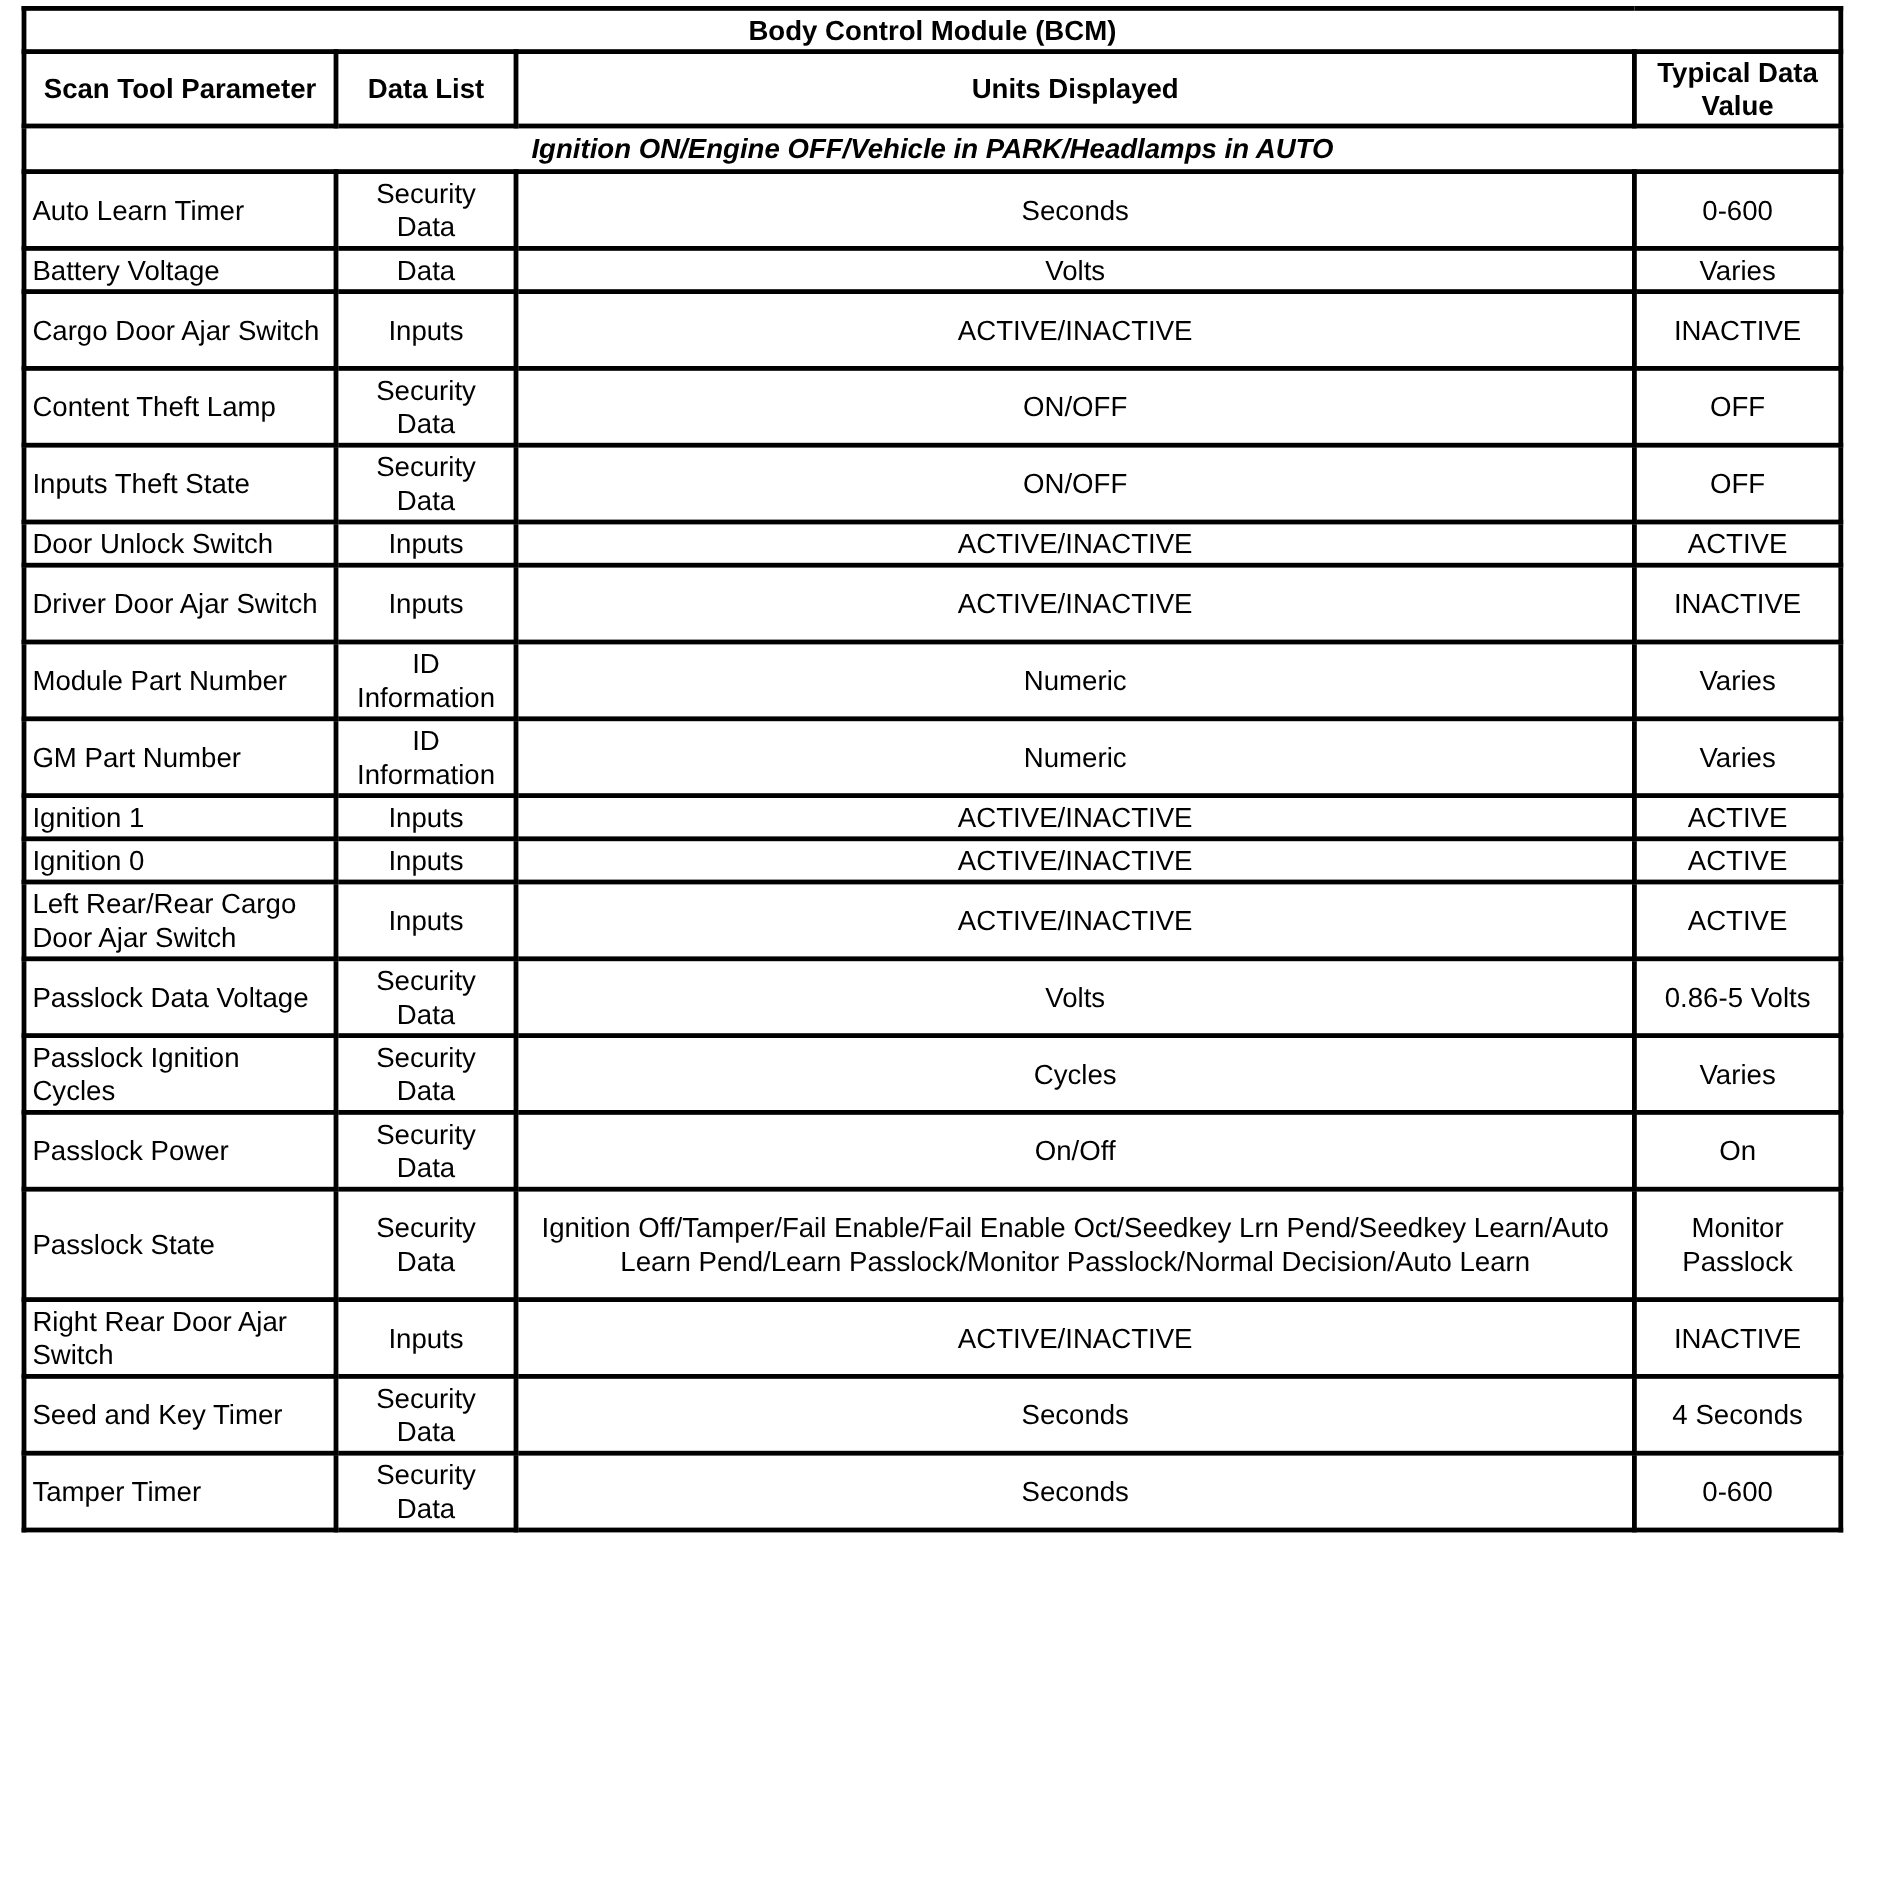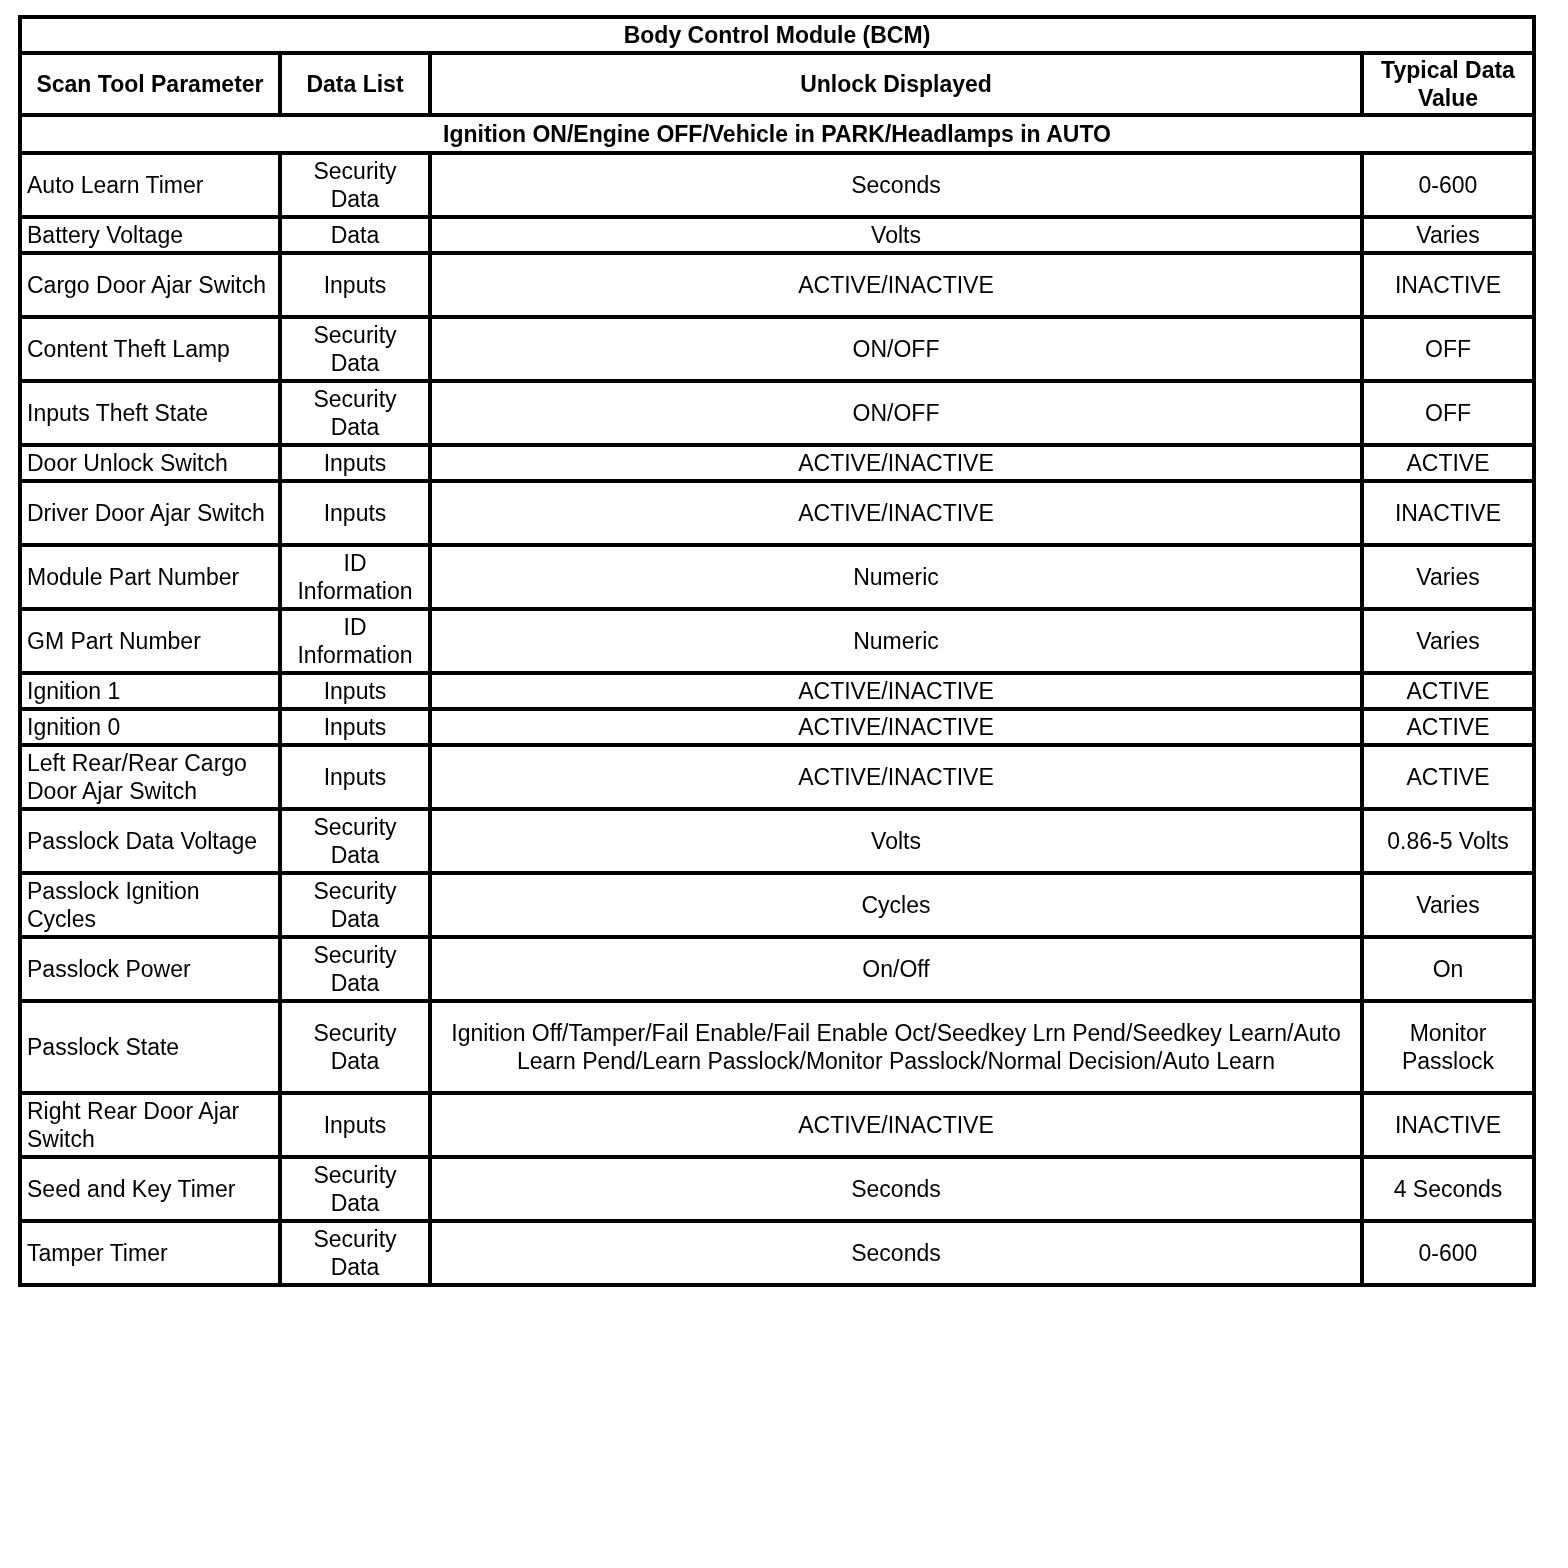--- a/index.html
+++ b/index.html
@@ -1,22 +1,22 @@
 <!DOCTYPE html>
 <html><head>
 <meta charset="utf-8">
 <style>
   html, body { margin:0; padding:0; background:#fff; }
   body { width:1568px; height:1568px; position:relative; font-family:"Liberation Sans", sans-serif; color:#000; }
-  table { position:absolute; left:18px; top:15px; width:1514px; border-collapse:collapse; table-layout:fixed; }
+  table { position:absolute; left:18px; top:5px; width:1514px; border-collapse:collapse; table-layout:fixed; }
   td, th { border:4px solid #000; padding:0 6px; font-size:23px; line-height:28px; text-align:center; vertical-align:middle; }
   th { font-weight:bold; }
   .title { height:36px; }
   .hdr { height:62px; }
-  .sect { height:38px; font-weight:bold; }
+  .sect { height:38px; font-weight:bold;font-style:italic; }
   .r2 { height:64px; }
   .r1 { height:36px; }
   .r3 { height:92px;margin-left:34px; }
   td.param { text-align:left; padding-left:5px; }
 </style>
 </head>
 <body>
 
 <table>
   <colgroup>
@@ -25,21 +25,21 @@
       <col style="width:932px">
       <col style="width:172px">
   </colgroup>
   <thead>
     <tr class="title">
         <th colspan="4">Body Control Module (BCM)</th>
       </tr>
     <tr class="hdr">
       <th>Scan Tool Parameter</th>
       <th>Data List</th>
-      <th>Unlock Displayed</th>
+      <th>Units Displayed</th>
       <th>Typical Data Value</th>
     </tr>
     <tr class="sect">
         <th colspan="4">Ignition ON/Engine OFF/Vehicle in PARK/Headlamps in AUTO</th>
       </tr>
   </thead>
   <tbody id="rows">
       <tr class="r2">
         <td class="param">Auto Learn Timer</td>
         <td>Security Data</td>

